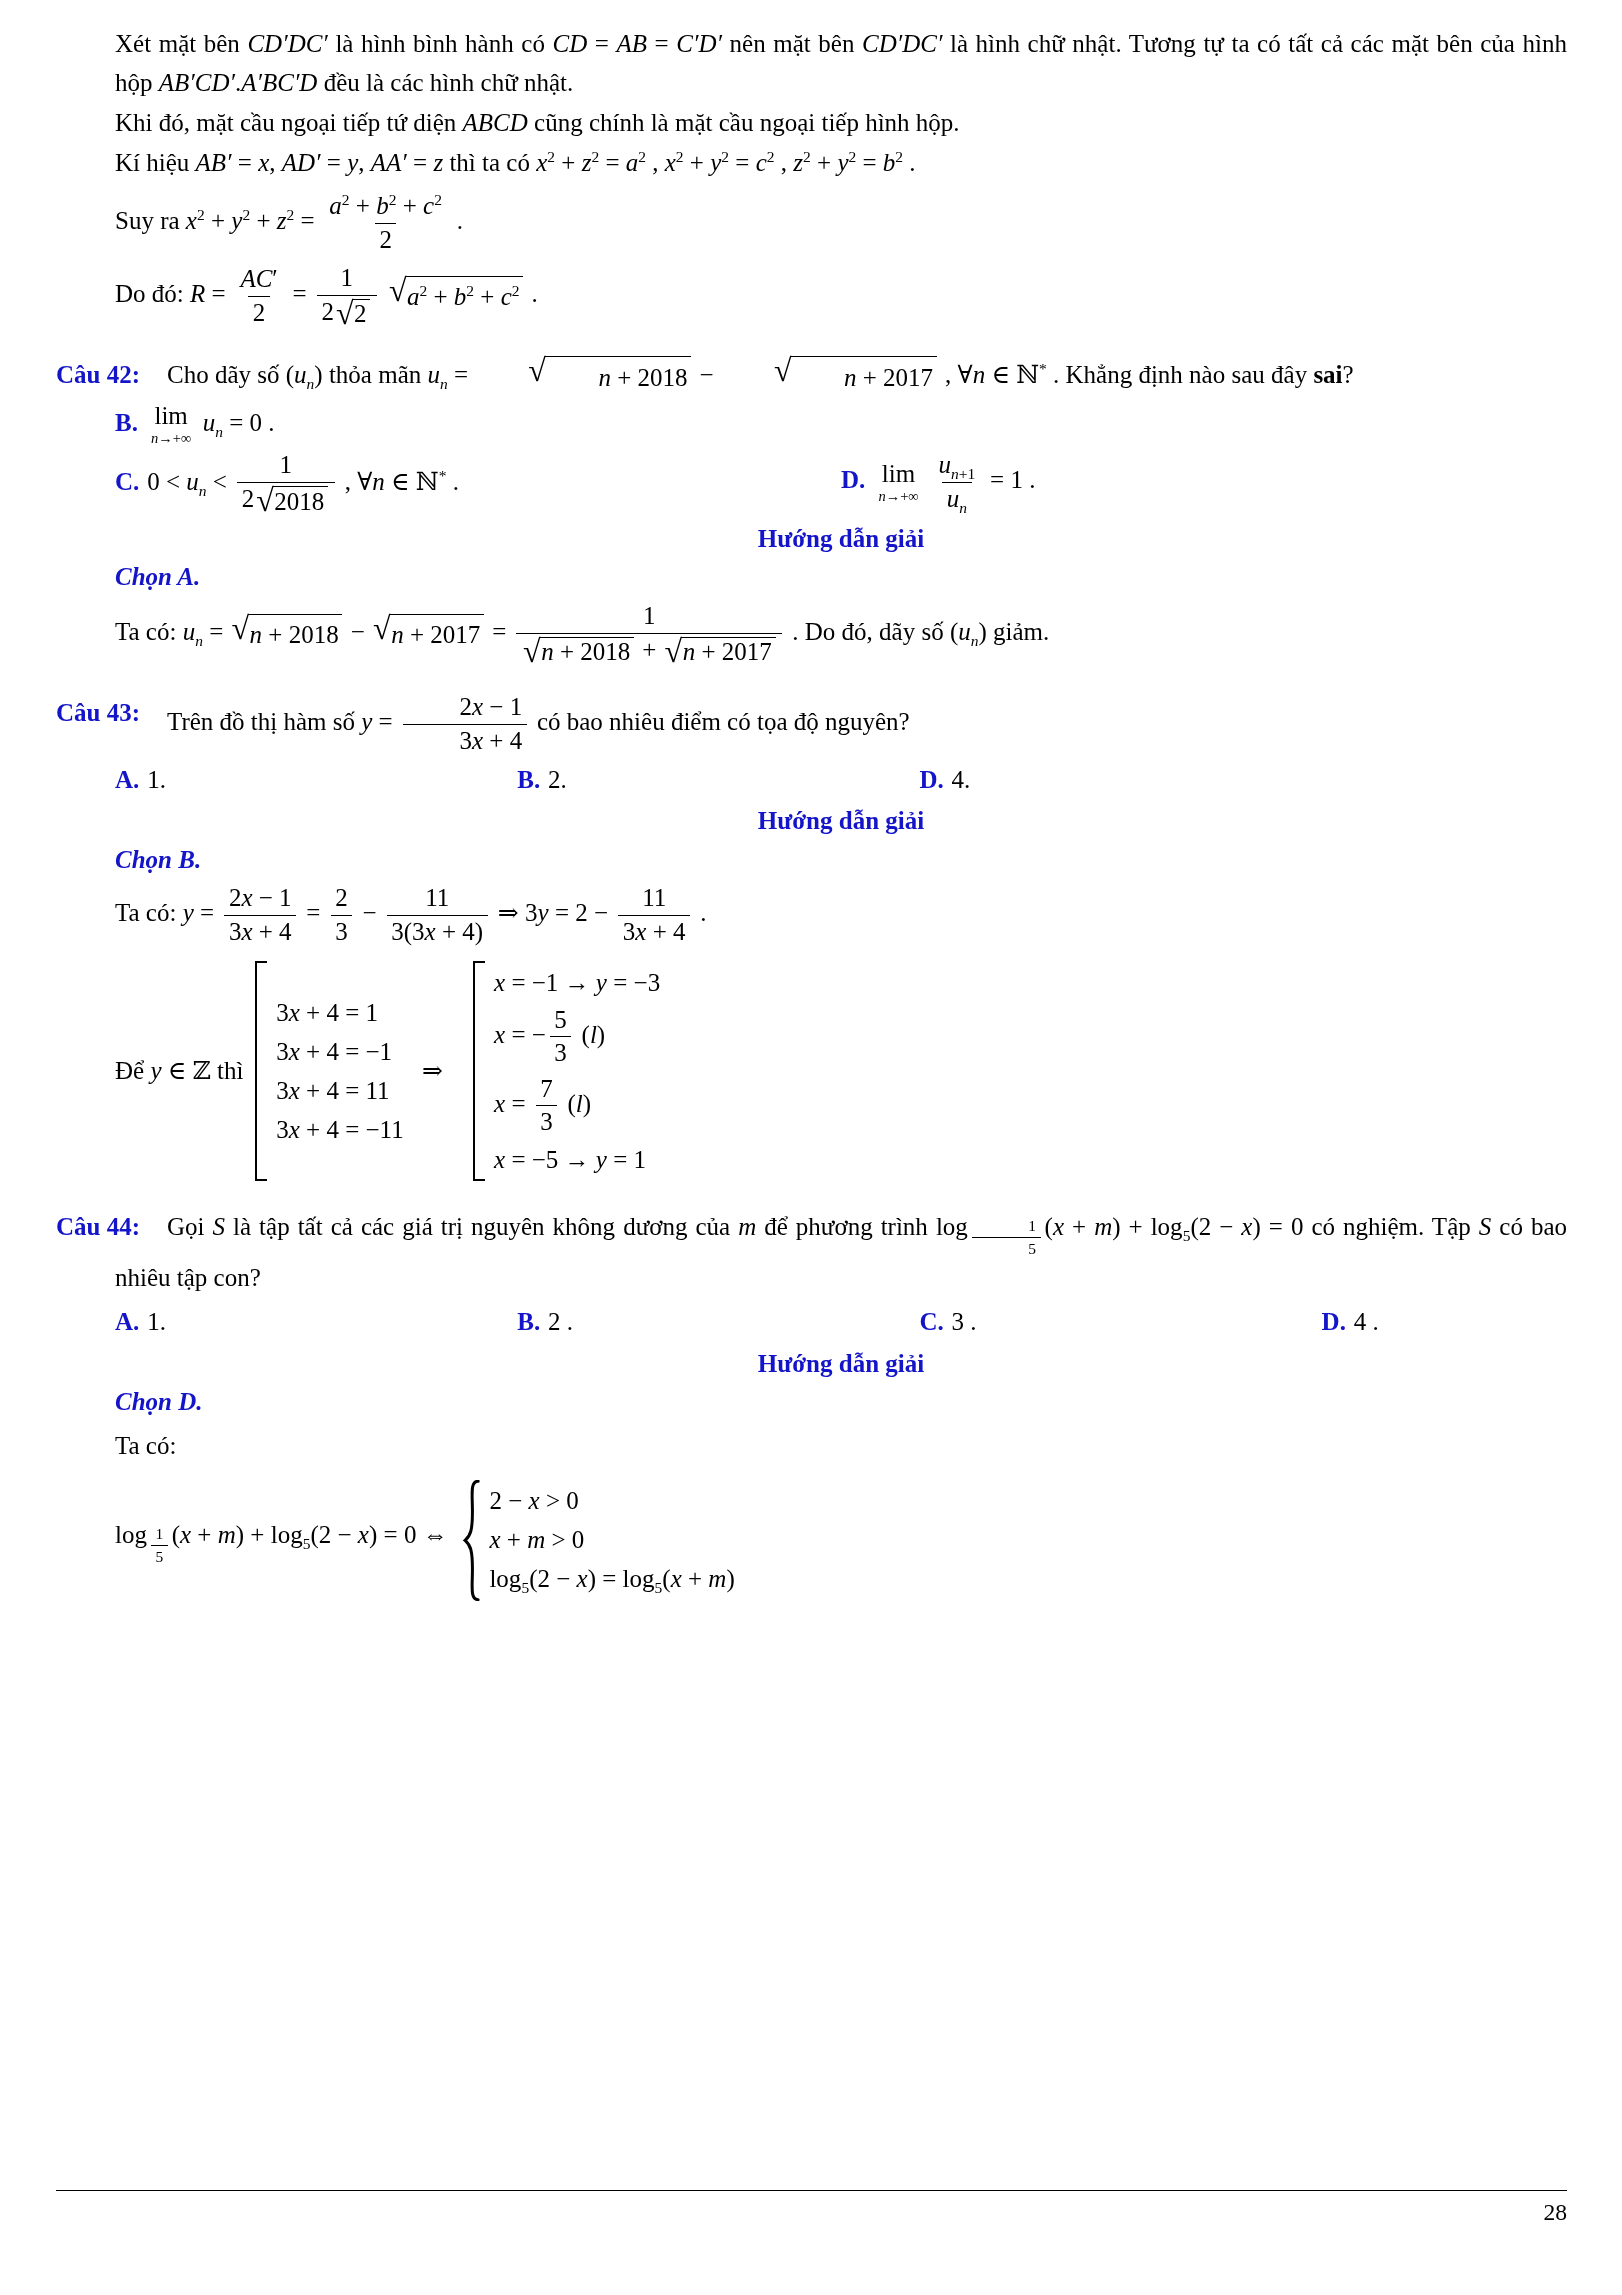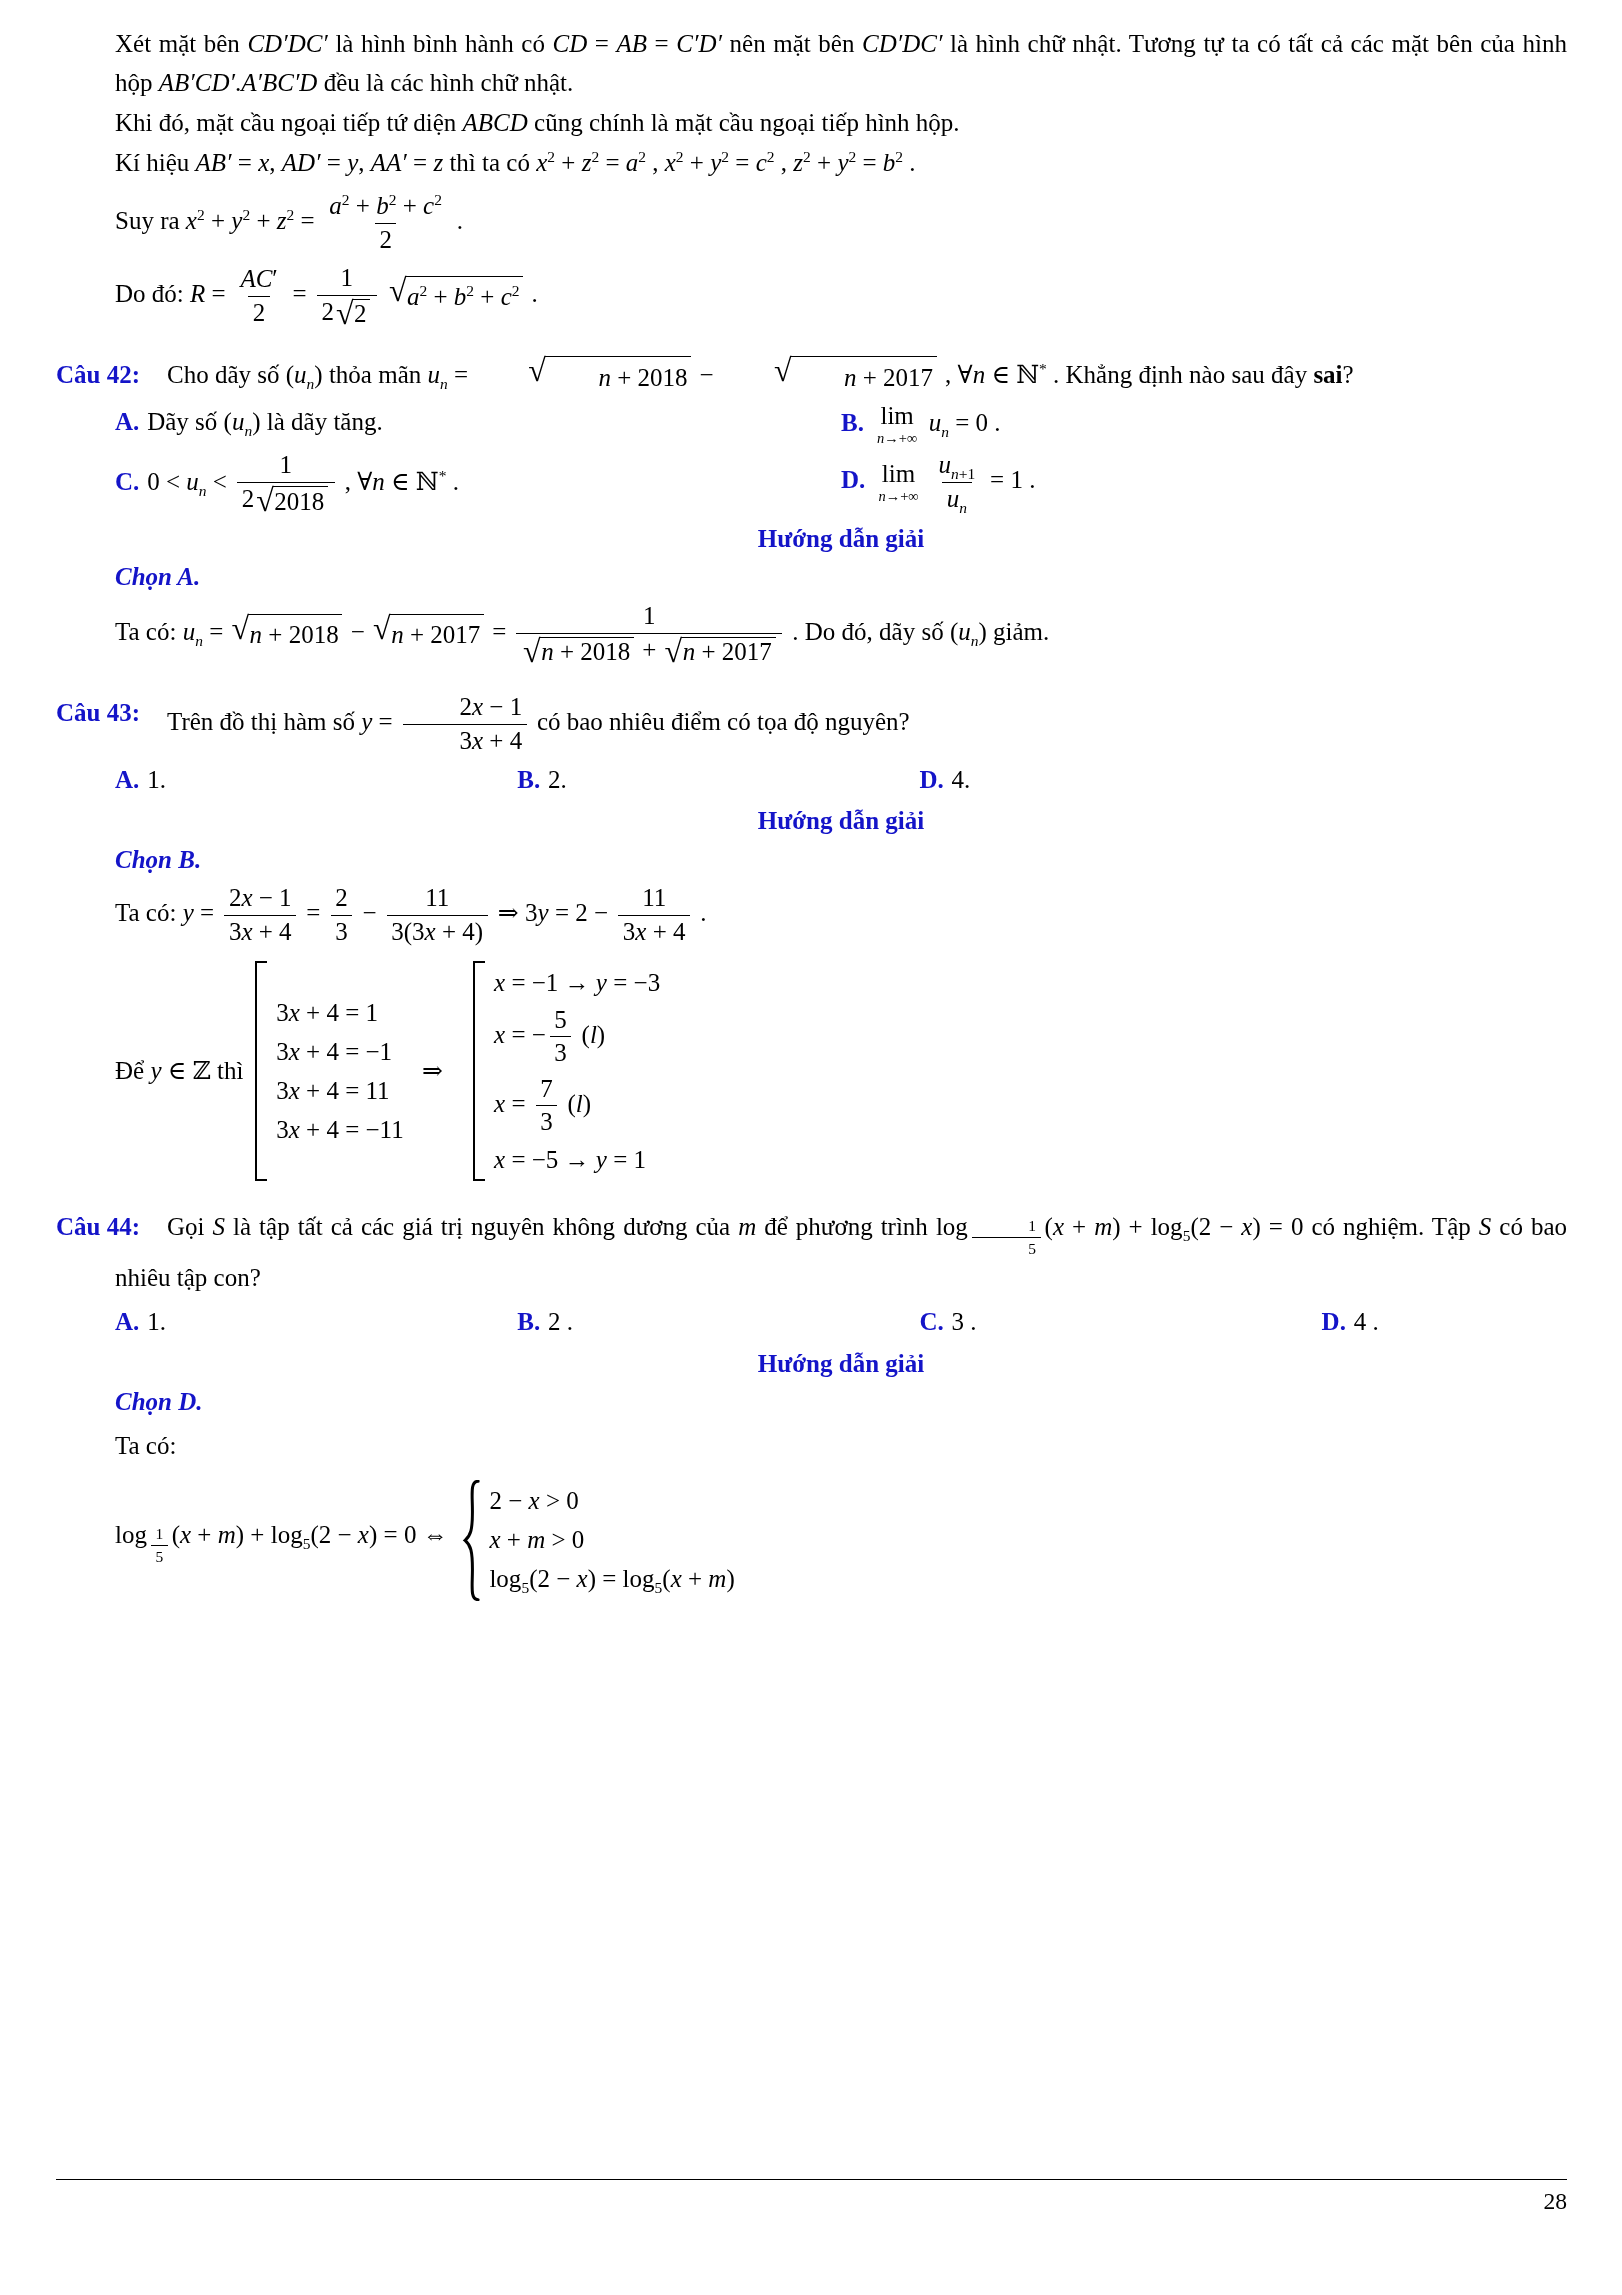--- a/index.html
+++ b/index.html
@@ -48,21 +48,21 @@
   
   .mathline{ display:flex; align-items:center; margin:14.4px 0; line-height:1.55; }
   .cases-col{ display:flex; flex-direction:column; justify-content:center; row-gap:6.5px; padding:5.2px 0 5.2px 9.2px; }
   .cases-col > div{ line-height:1.3; white-space:nowrap; }
   .sqbr{ flex:none; align-self:stretch; width:11.8px; margin-left:11.8px;
          border-left:2.6px solid #000; border-top:2.6px solid #000; border-bottom:2.6px solid #000; }
   .mimpl{ margin:0 18.3px; }
   .bracewrap{ flex:none; align-self:stretch; width:19.6px; margin-left:13px; display:flex; }
   .bracesvg{ width:100%; height:100%; display:block; }
 
-  .footer{ position:absolute; left:56px; right:56px; bottom:80px; }
+  .footer{ position:absolute; left:56px; right:56px; bottom:69px; }
   .footrule{ border-top:1.3px solid #000; }
   .pagenum{ text-align:right; font-size:23.6px; margin-top:6.5px; line-height:1.2; }
 </style>
 </head>
 <body>
 
 <div class="page">
 
   <section class="indent">
     <p class="para justify">Xét mặt bên <span class="mit">CD′DC′</span> là hình bình hành có <span class="mit">CD</span> = <span class="mit">AB</span> = <span class="mit">C′D′</span> nên mặt bên <span class="mit">CD′DC′</span> là hình chữ nhật. Tương tự ta có tất cả các mặt bên của hình hộp <span class="mit">AB′CD′</span>.<span class="mit">A′BC′D</span> đều là các hình chữ nhật.</p>
@@ -90,21 +90,20 @@
   <section class="question">
     <span class="qlabel">Câu 42:</span>
     <p class="qtext">Cho dãy số (<span class="mit">u</span><sub><span class="mit">n</span></sub>) thỏa mãn <span class="mit">u</span><sub><span class="mit">n</span></sub> = <span class="msqrt">
           <span class="mrad">√</span>
           <span class="mbar"><span class="mit">n</span> + 2018</span>
         </span> − <span class="msqrt">
           <span class="mrad">√</span>
           <span class="mbar"><span class="mit">n</span> + 2017</span>
         </span> , ∀<span class="mit">n</span> ∈ ℕ<sup>*</sup> . Khẳng định nào sau đây <span class="mbold">sai</span>?</p>
     <div class="optrow two">
-      <div class="opt"><span class="optletter">A.</span><span>Dãy số (<span class="mit">u</span><sub><span class="mit">n</span></sub>) là dãy tăng.</span></div>
       <div class="opt"><span class="optletter">B.</span><span><span class="mlim">
               <span class="mlimw">lim</span>
               <span class="mlimu"><span class="mit">n</span>→+∞</span>
             </span> <span class="mit">u</span><sub><span class="mit">n</span></sub> = 0 .</span></div>
     </div>
     <div class="optrow two">
       <div class="opt"><span class="optletter">C.</span><span>0 &lt; <span class="mit">u</span><sub><span class="mit">n</span></sub> &lt; <span class="mfrac">
               <span class="mnum">1</span>
               <span class="mden">2<span class="msqrt">
                   <span class="mrad">√</span>

